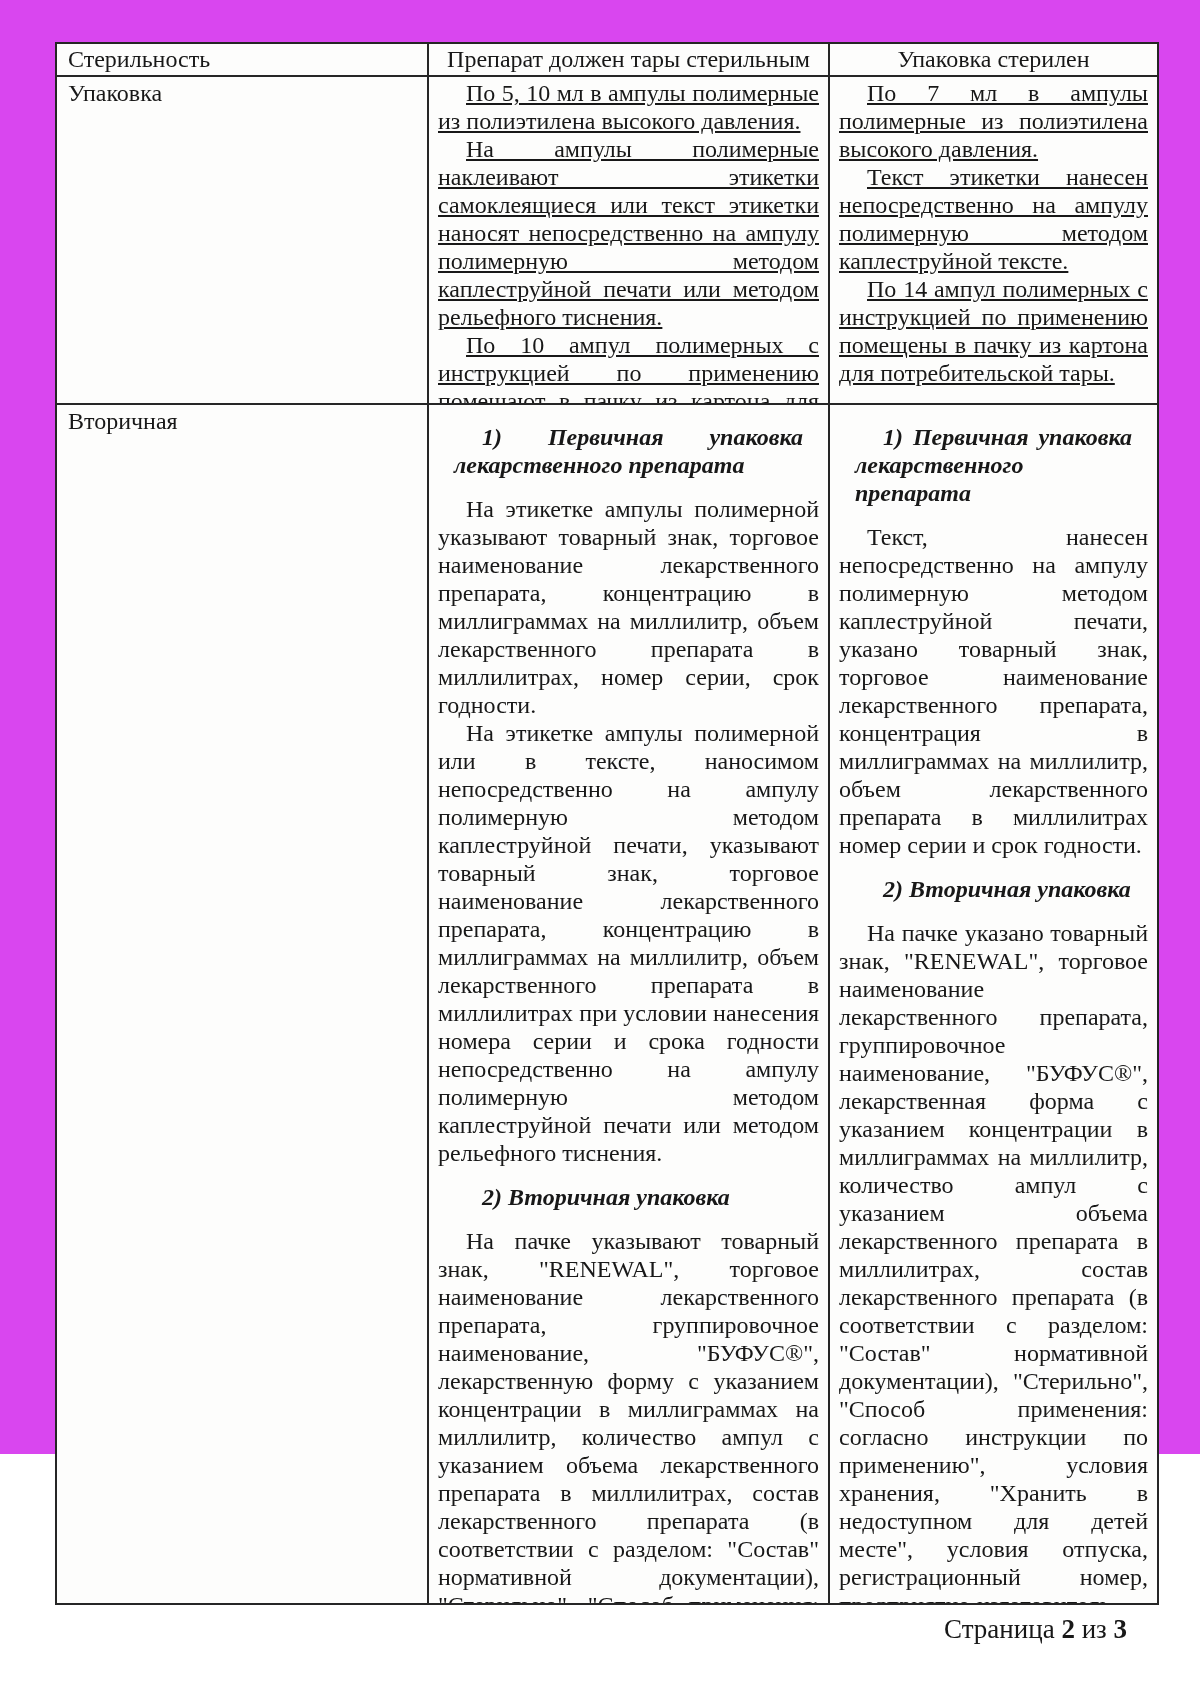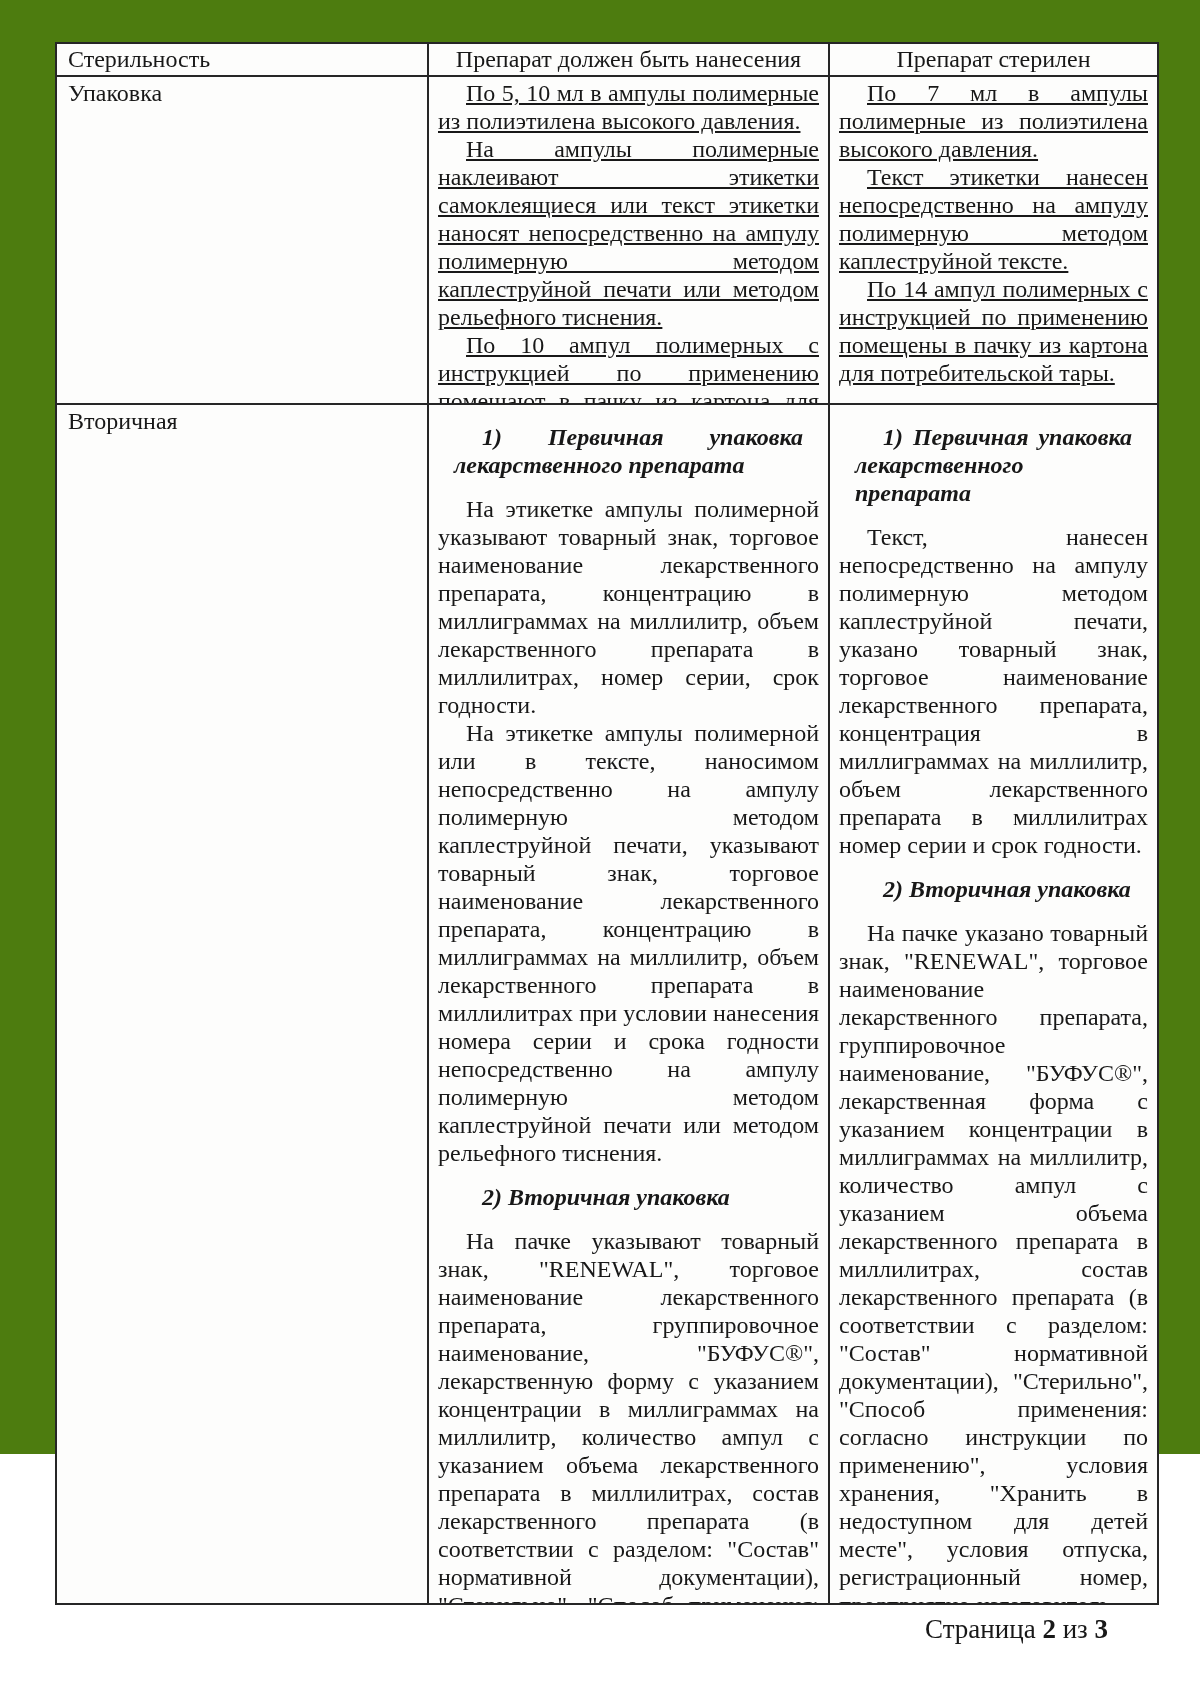--- a/index.html
+++ b/index.html
@@ -1,19 +1,19 @@
 <!DOCTYPE html>
 <html lang="ru"><head>
 <meta charset="utf-8">
 <style>
   html,body{margin:0;padding:0;}
   body{width:1200px;height:1696px;background:#ffffff;}
   .page{
     position:relative;width:1200px;height:1454px;
-    background:#4d7c0f;
+    background:#d946ef;
     font-family:"Liberation Serif","DejaVu Serif",serif;
     color:#181818;
   }
   table.spec{
     position:absolute;left:55px;top:42px;
     width:1102px;border-collapse:collapse;table-layout:fixed;
     background:#fdfdfc;
   }
   col.c1{width:372px;}
   col.c2{width:401px;}
@@ -32,21 +32,21 @@
   .wrap-pack{height:324px;text-decoration:underline;}
   .wrap-mark{height:1196px;}
   .para{
     margin:0;text-indent:28px;text-align:justify;
   }
   .hding{
     margin:16px;text-indent:28px;text-align:justify;
     font-weight:bold;font-style:italic;
   }
   .footer{
-    position:absolute;top:1614px;right:92px;
+    position:absolute;top:1614px;right:73px;
     font-size:27px;line-height:30px;white-space:nowrap;font-family:Liberation Serif, serif;
   }
   .footer .b{font-weight:bold;}
 </style>
 </head>
 <body>
 
 <div class="page">
 
   <table class="spec">
@@ -55,24 +55,24 @@
         <col class="c2">
         <col class="c3">
     </colgroup>
 
     <tbody>
         <tr class="r-head">
       <td class="label-cell">
         <span>Стерильность</span>
       </td>
       <td class="center-cell">
-        <span>Препарат должен быть нанесения</span>
+        <span>Препарат должен тары стерильным</span>
       </td>
       <td class="center-cell">
-        <span>Препарат стерилен</span>
+        <span>Упаковка стерилен</span>
       </td>
     </tr>
 
     <tr>
       <td class="label-cell">
         <span>Упаковка</span>
       </td>
       <td>
         <div class="cellwrap wrap-pack">
           <p class="para">По 5, 10 мл в ампулы полимерные из полиэтилена высокого давления.</p>

